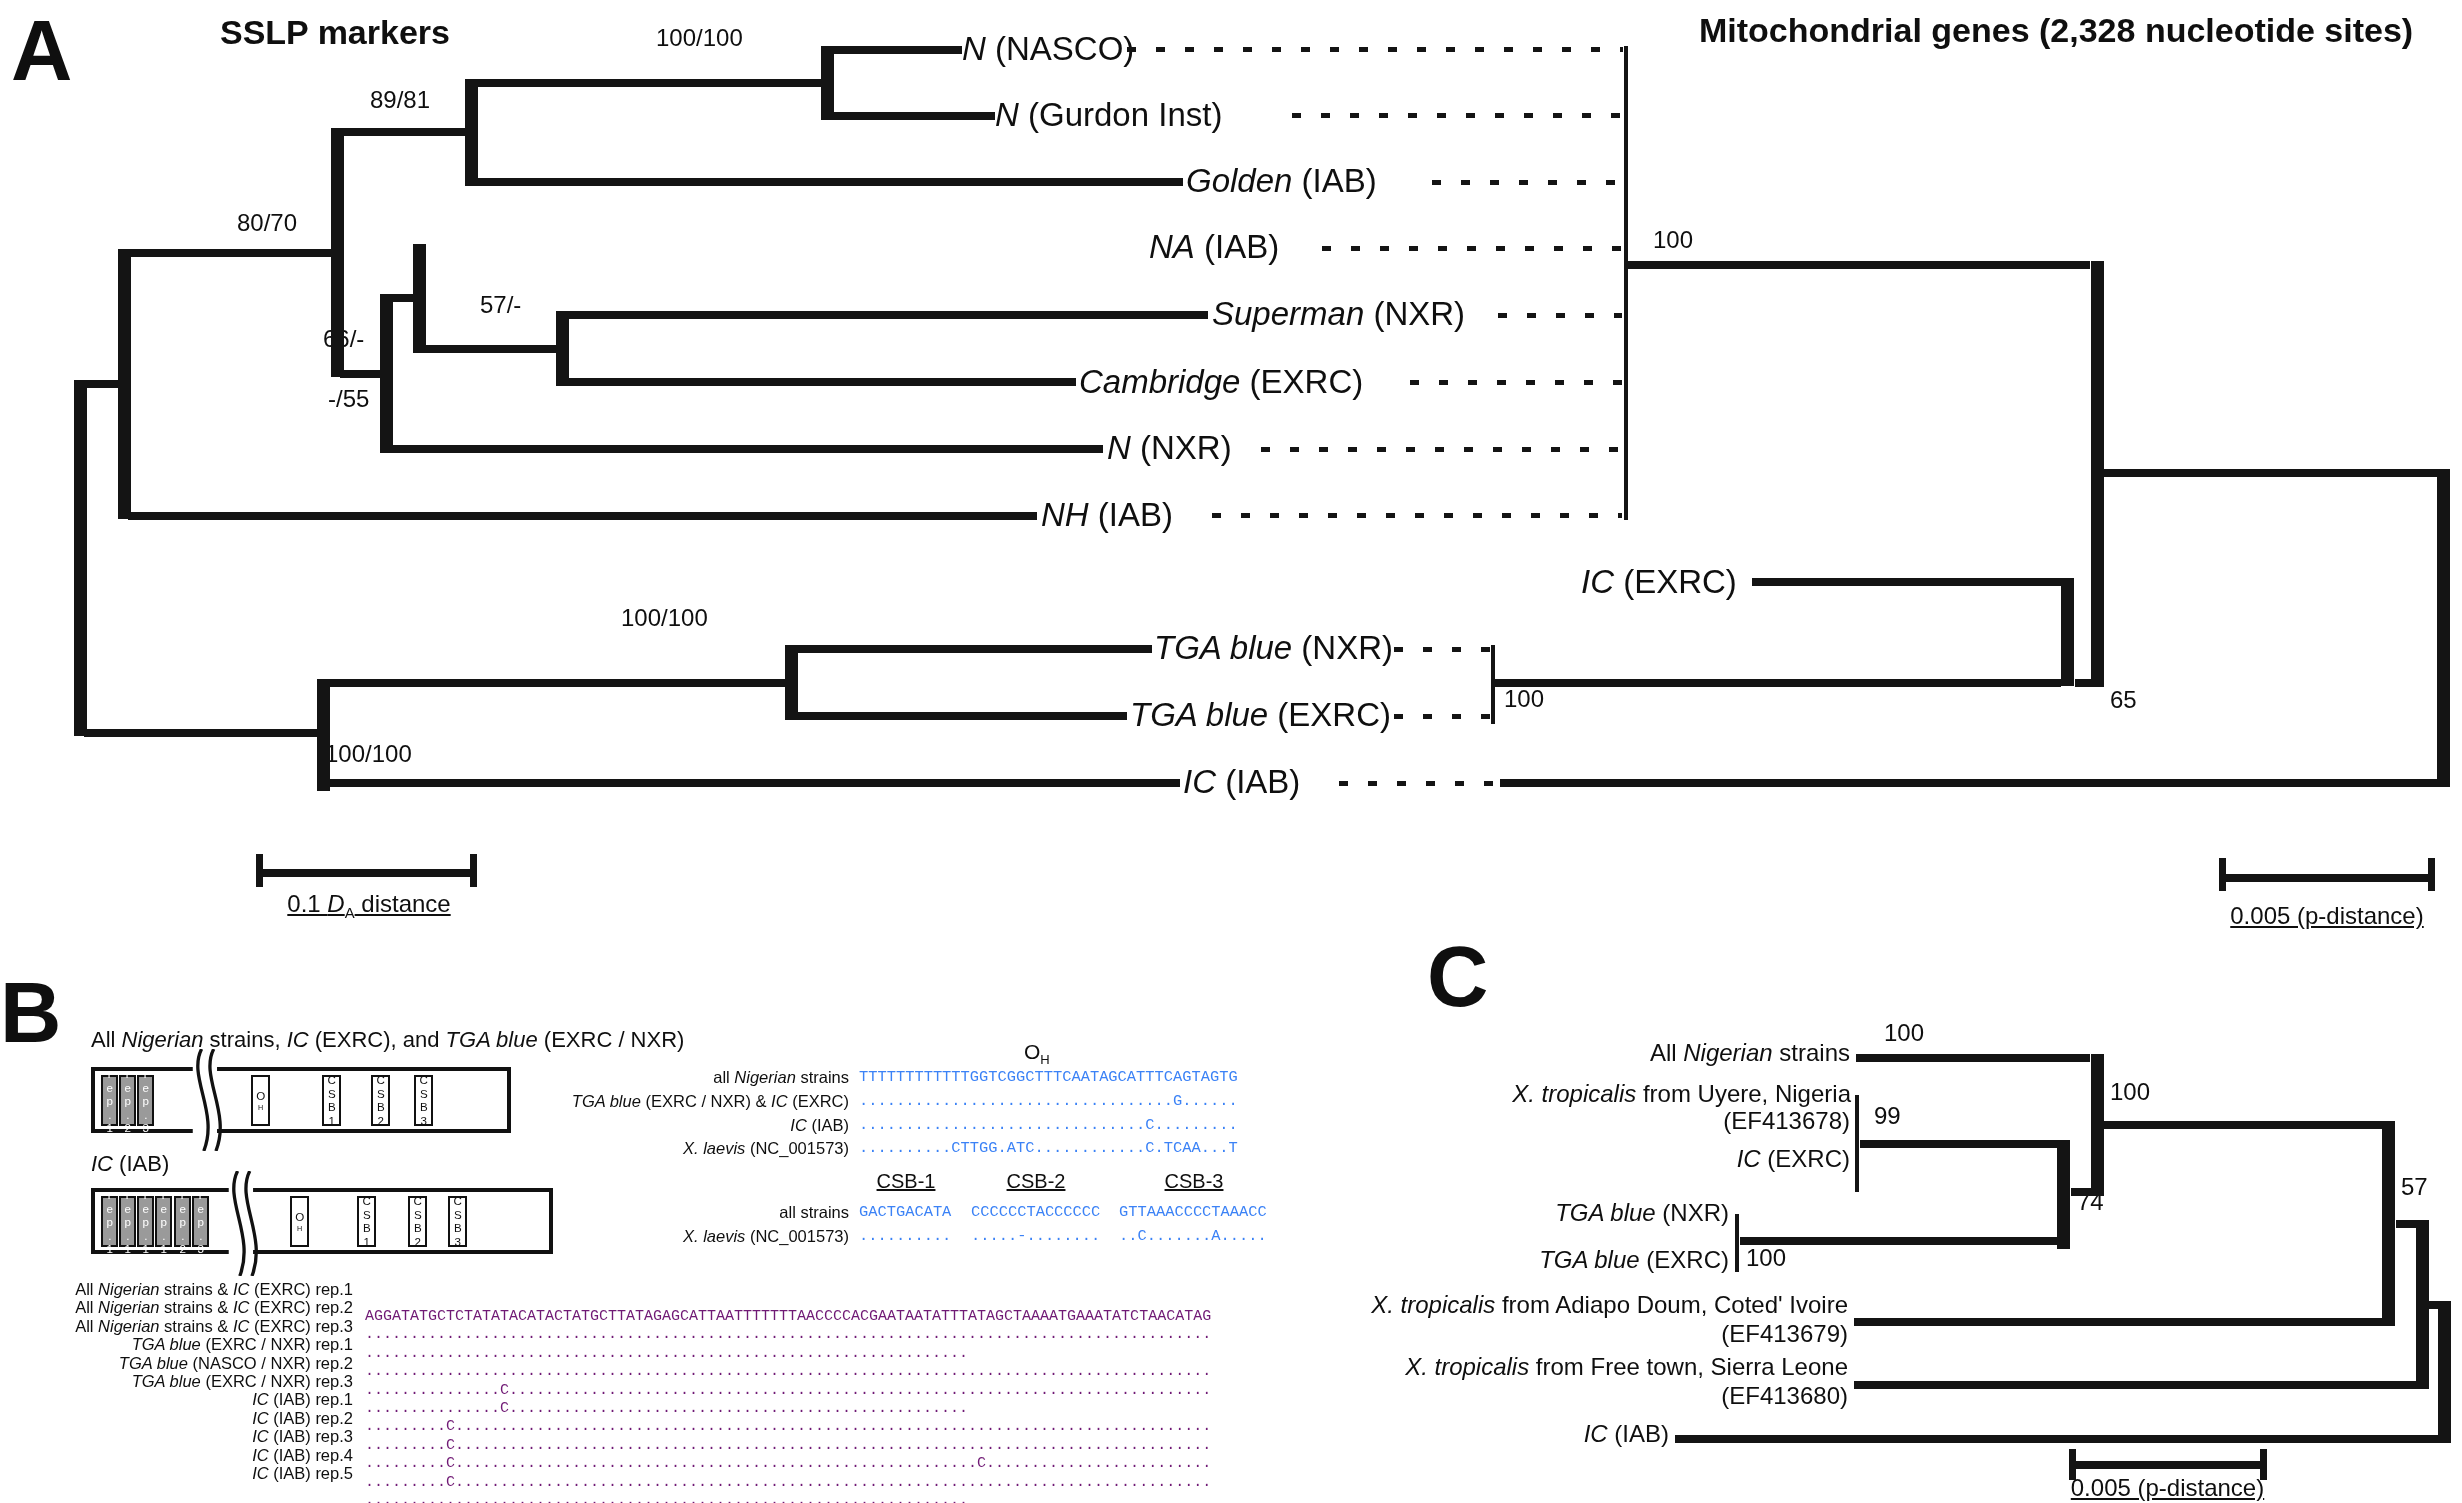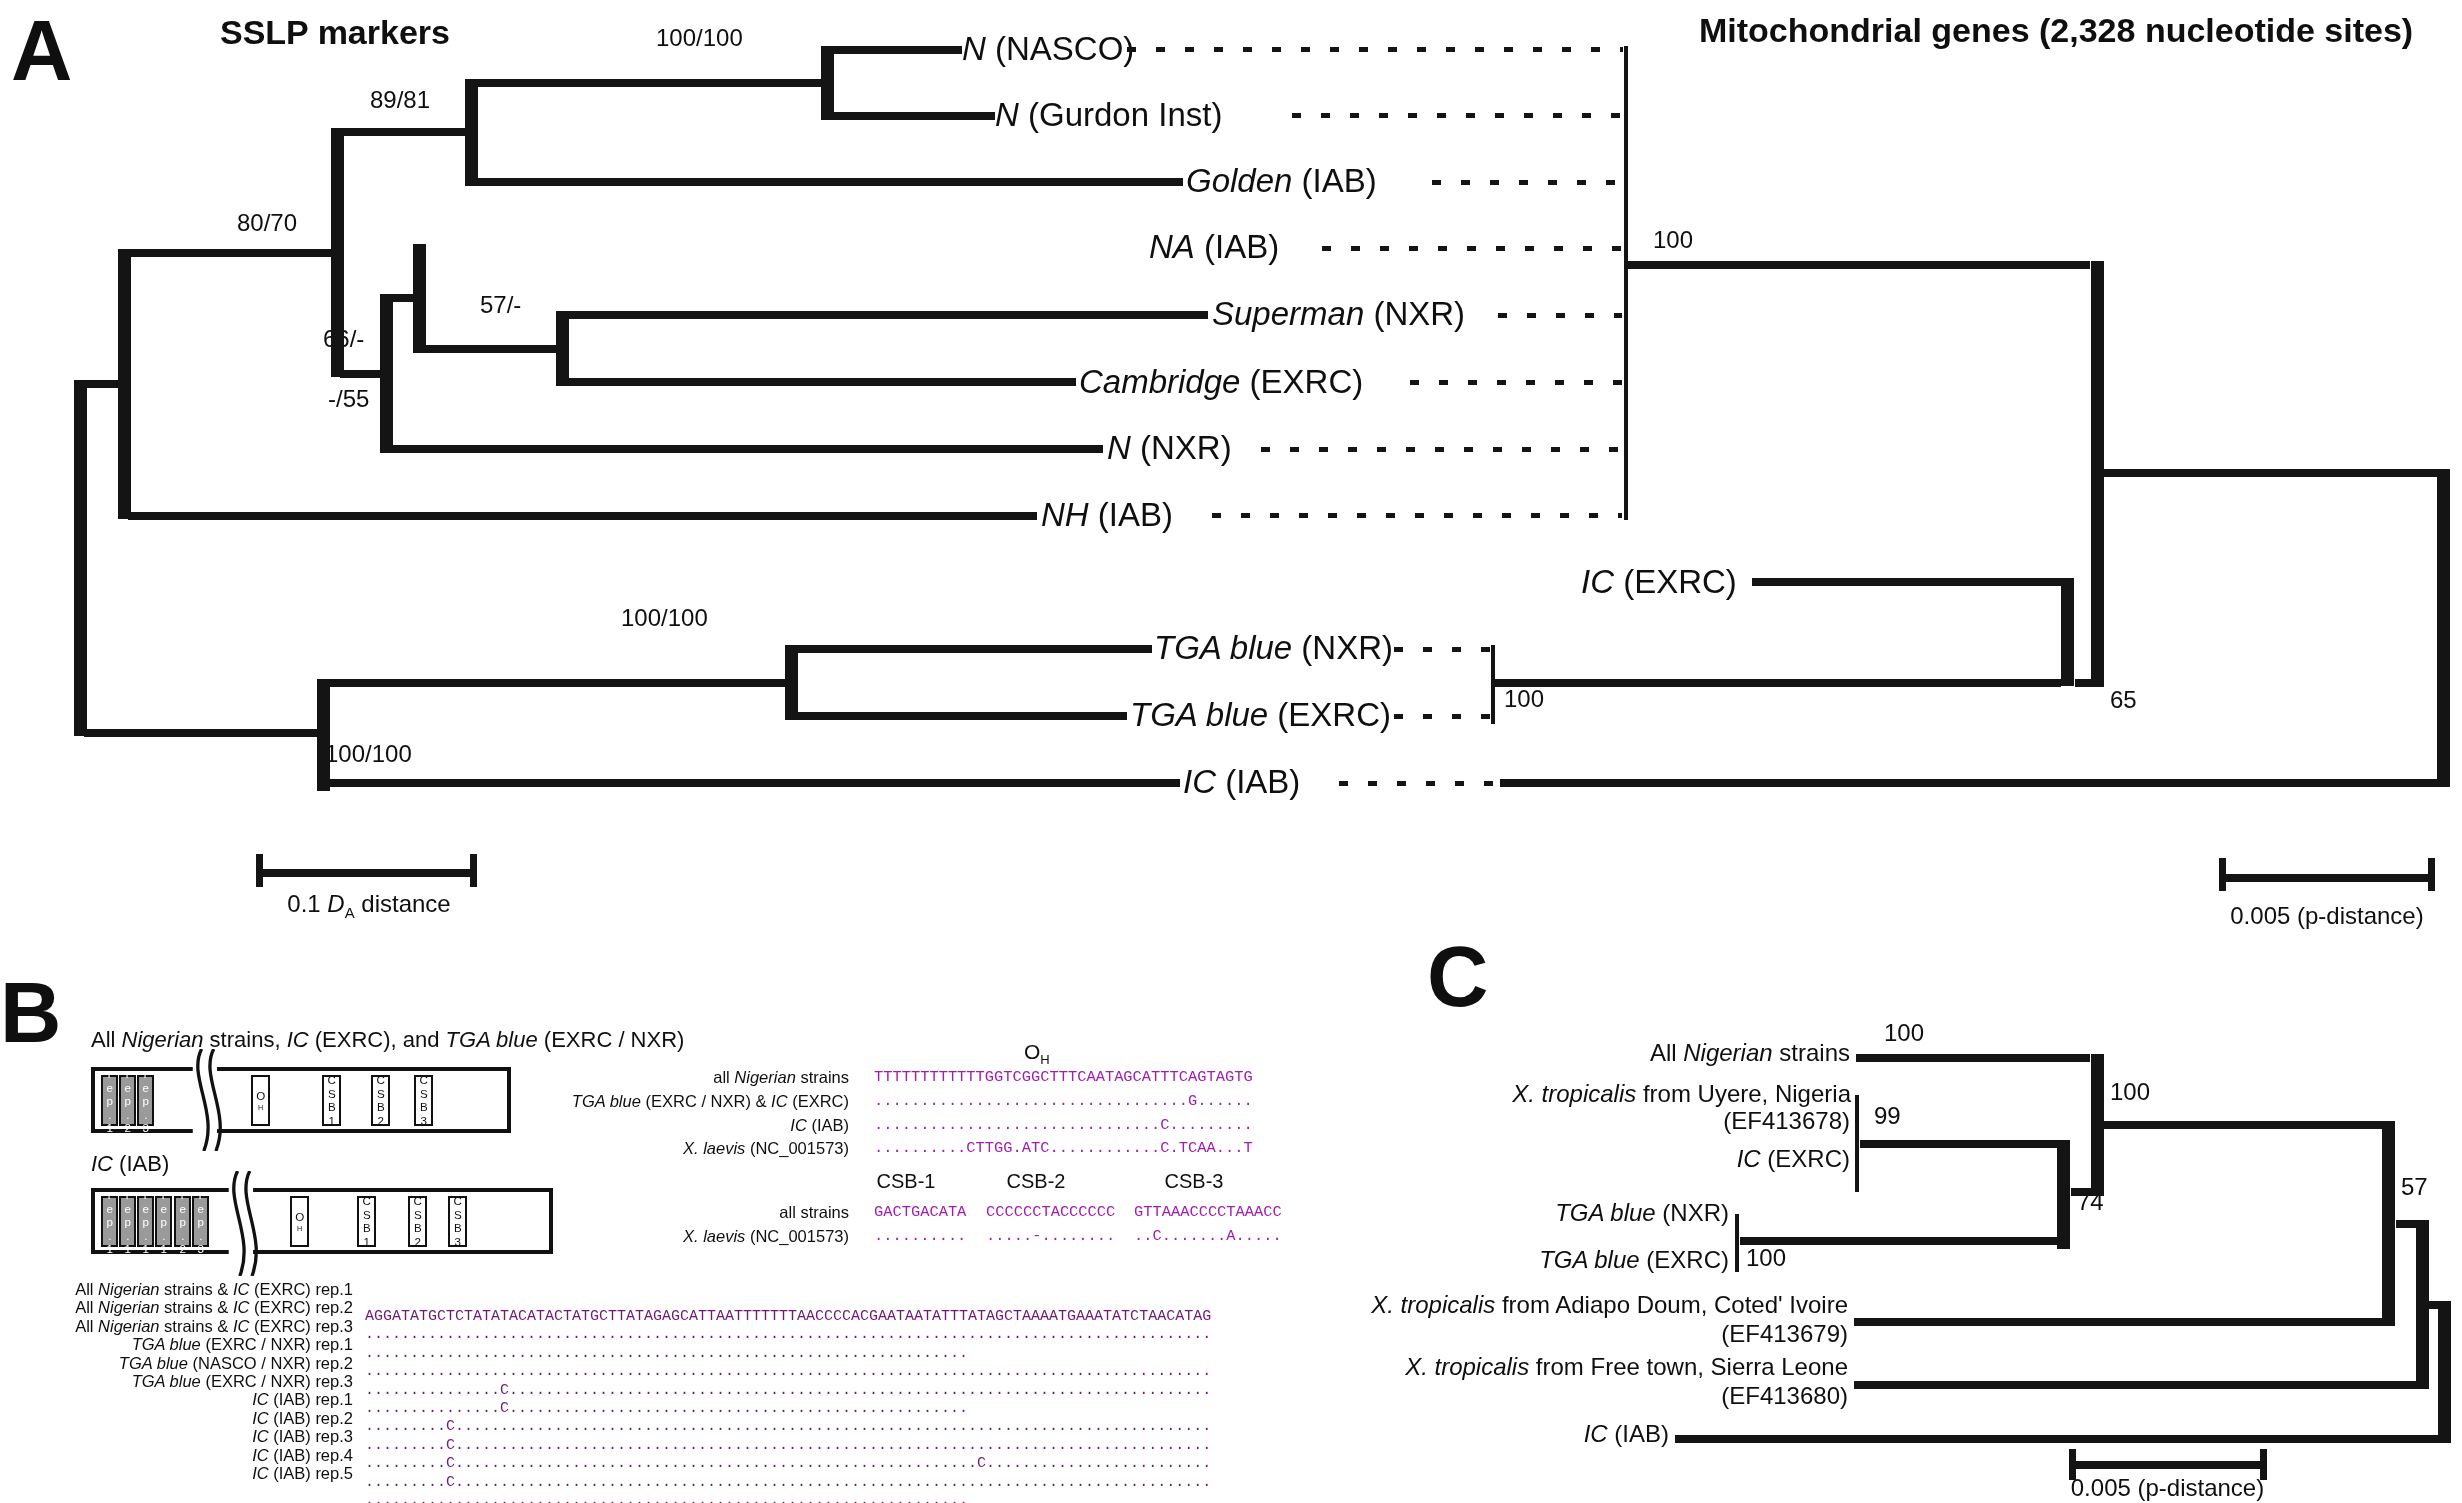--- a/index.html
+++ b/index.html
@@ -1,24 +1,24 @@
 <!DOCTYPE html>
 <html style="font-size:8.8px"><head>
 <meta charset="utf-8">
 <style>
   html,body{margin:0;padding:0;background:#fff;}
   #canvas{position:relative;width:2462px;height:1503px;background:#fff;overflow:hidden;
           font-family:"Liberation Sans",sans-serif;color:#0f0f0f;}
   .t{position:absolute;white-space:nowrap;line-height:1.05;}
   .b{font-weight:bold;}
   .ra{text-align:right;}
-  .ctr{text-align:center;}
+  .ctr{text-align:center;text-decoration:underline;}
   .mono{font-family:"Liberation Mono","DejaVu Sans Mono",monospace;letter-spacing:0;}
   .seq{font-size:15px;color:#701a75;margin-top:28px;}
-  .seq2{font-size:15.4px;color:#a21caf;margin-left:15px;}
+  .seq2{font-size:15.4px;color:#3b82f6;}
   .lab30{font-size:16.5px;}
   .lab44{font-size:24px;}
   .lab46{font-size:33px;}
   .vtext{writing-mode:vertical-rl;text-orientation:upright;letter-spacing:0.6px;line-height:1;}
   .graybox{position:absolute;background:#9a9a9a;border:2.8px solid #111;box-sizing:border-box;
            color:#fff;font-size:11.6px;display:flex;align-items:center;justify-content:center;}
   .whitebox{position:absolute;background:#fff;border:2.8px solid #111;box-sizing:border-box;
            color:#111;font-size:11.6px;display:flex;align-items:center;justify-content:center;}
   .obox{position:absolute;background:#fff;border:4.4px solid #111;box-sizing:border-box;}
   sub{font-size:62%;}

